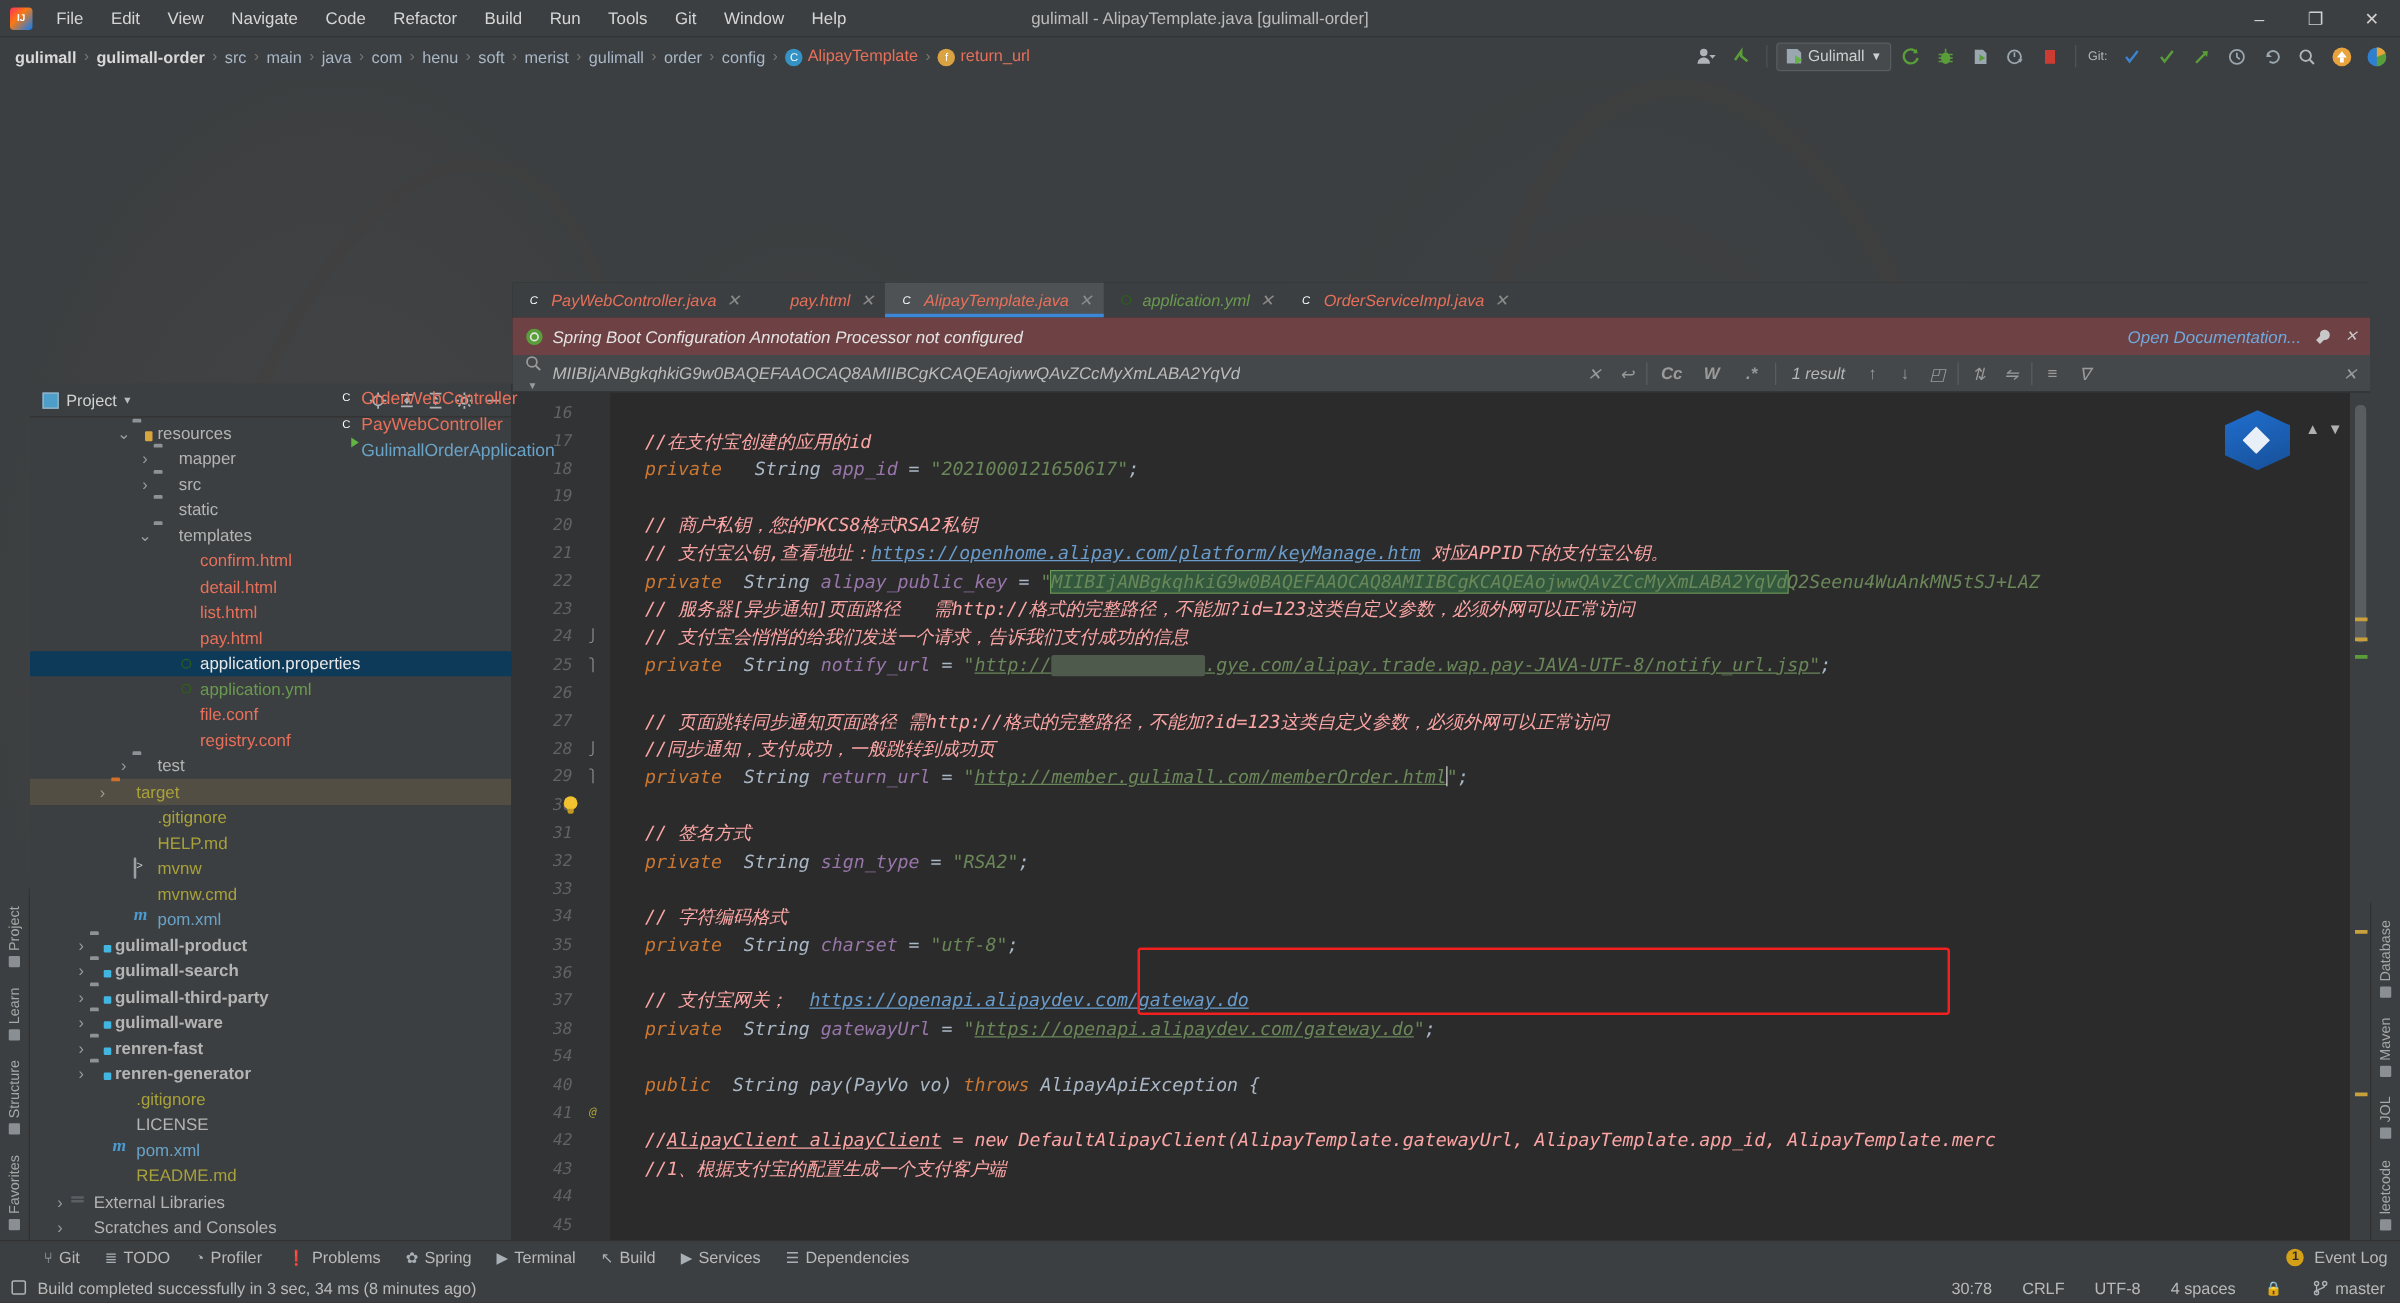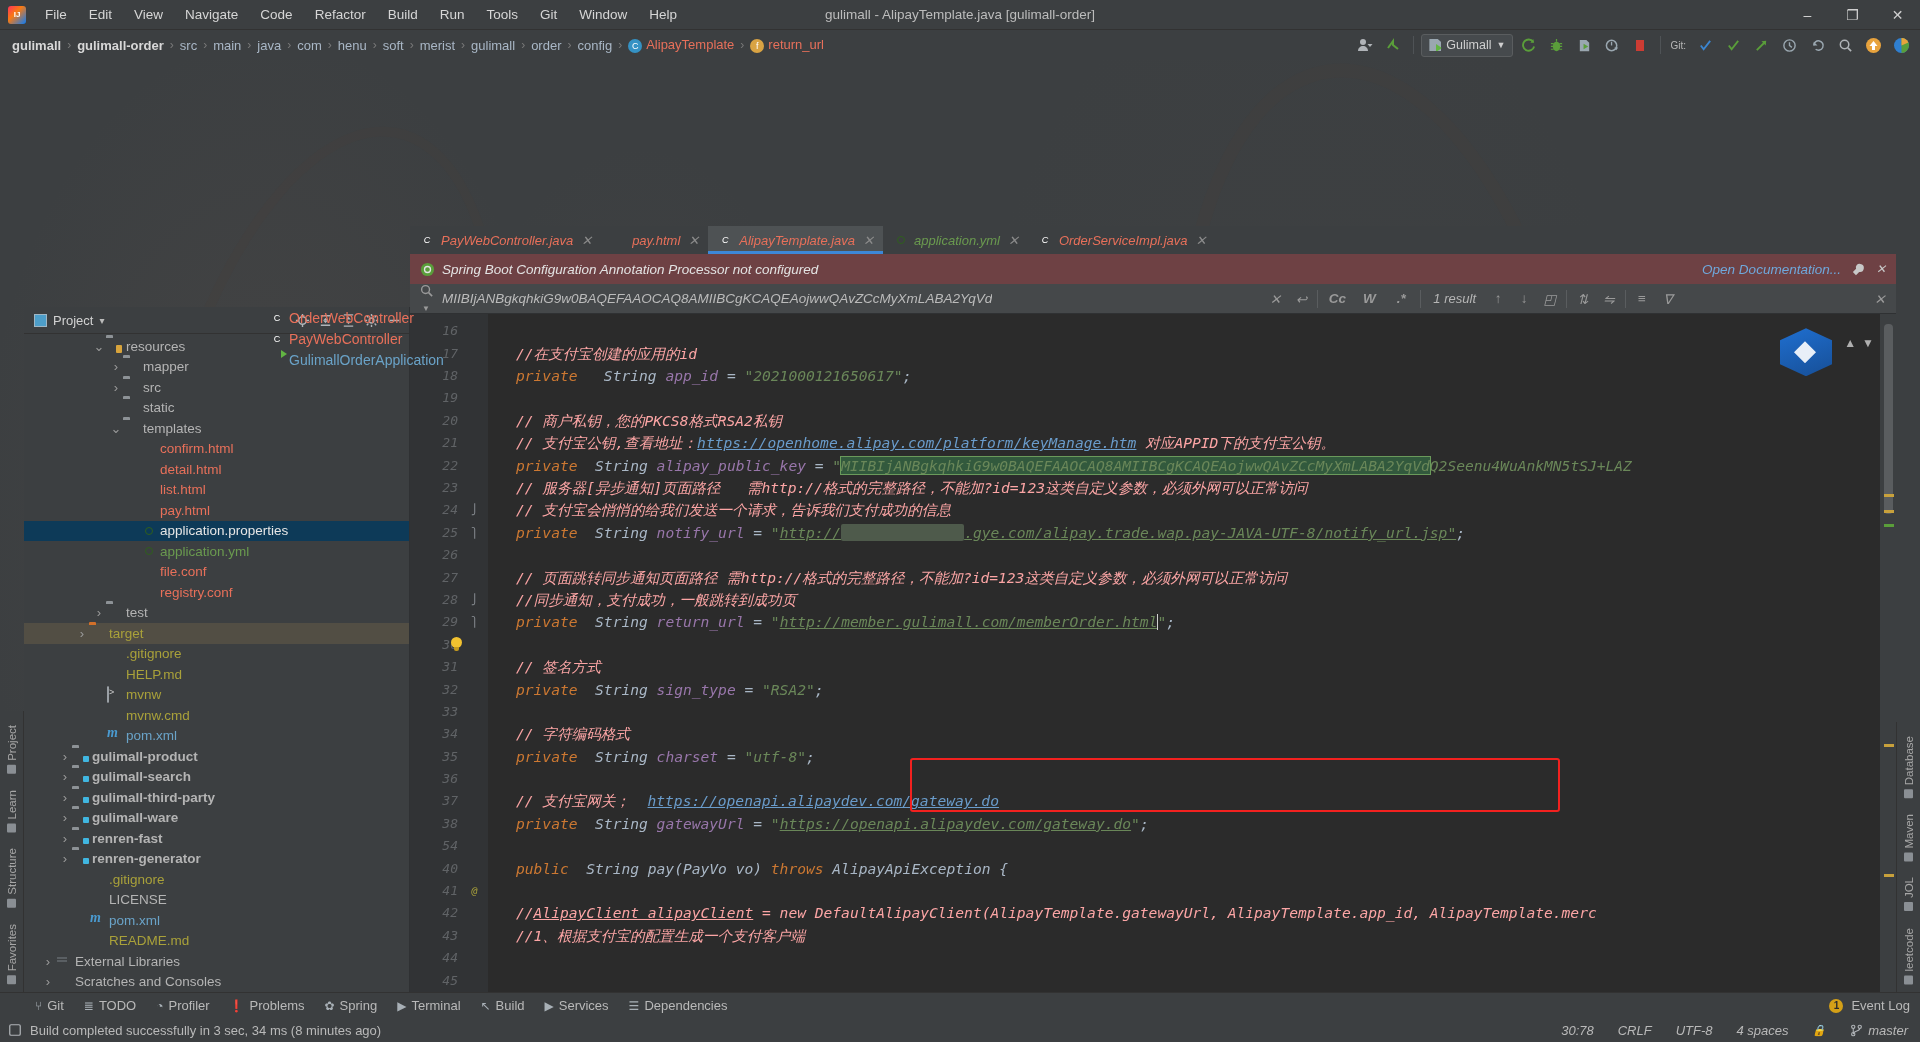--- a/index.html
+++ b/index.html
@@ -427,21 +427,21 @@
     width: 14px; height: 14px; border-radius: 50%; background: #d4a017;
     color: #2b2b2b; font-size: 10px; display:flex; align-items:center;
     justify-content:center; font-weight:bold;
   }
   
   .statusbar {
     height: 24px; flex: 0 0 24px; background: #3c3f41; display: flex;
     align-items: center; font-size: 13px; color: #b9b9b9; padding: 0 8px;
     gap: 8px; position: relative; z-index: 5;
   }
-  .sb-right { margin-left: auto; display: flex; align-items: center; gap: 16px; font-style: italic; }
+  .sb-right { margin-left: auto; display: flex; align-items: center; gap: 16px; }
   .sb-pad { padding: 2px 4px; }
   svg { display:block; }
 </style>
 </head>
 <body>
 
 <div id="app">
   <div class="bg-deco"></div>
   <div class="bg-stroke" style="left:150px;top:120px;width:340px;height:760px;transform:rotate(12deg);"></div>
   <div class="bg-stroke" style="left:1180px;top:60px;width:420px;height:900px;transform:rotate(-8deg);border-width:14px;"></div>

